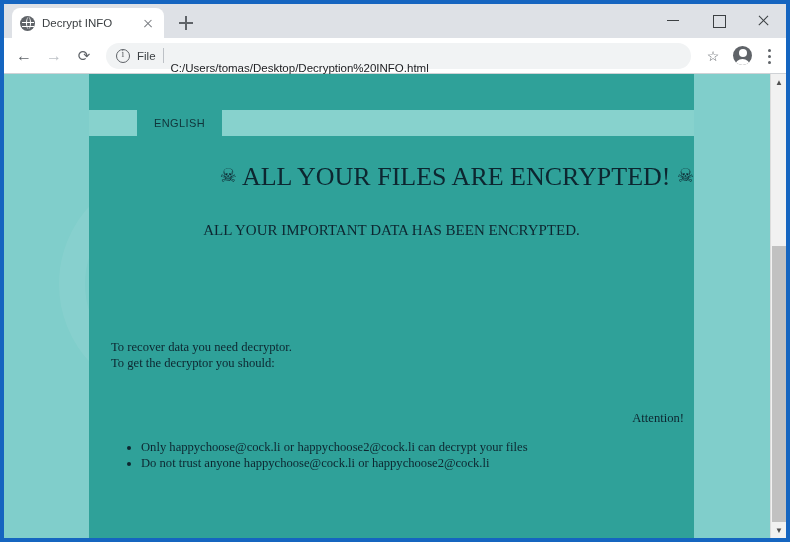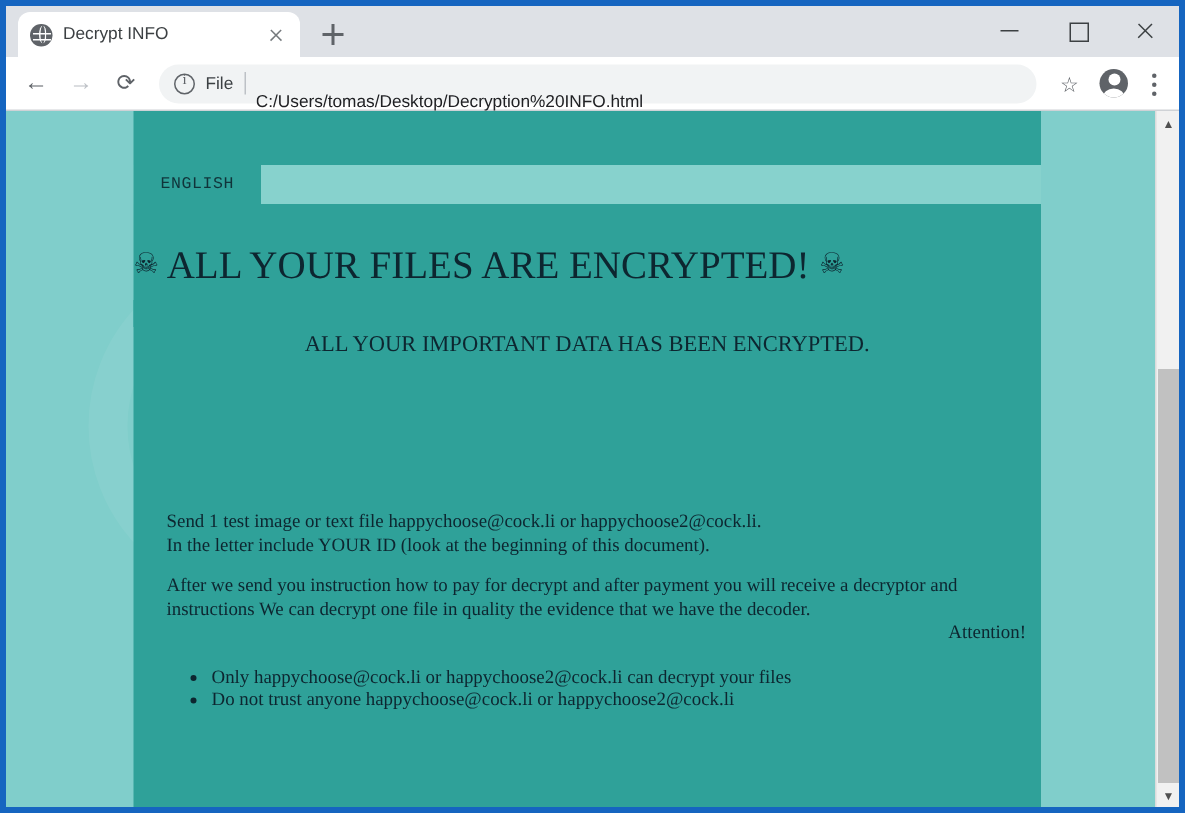--- a/index.html
+++ b/index.html
@@ -26,21 +26,21 @@
   
   .tabstrip {
     height: 34px;
     background: #dee1e6;
     display: flex;
     align-items: flex-end;
     position: relative;
     padding-left: 8px;
   }
   .tab {
-    width: 188px; height: 30px;
+    width: 152px; height: 30px;
     background: #ffffff;
     border-radius: 8px 8px 0 0;
     display: flex;
     align-items: center;
     padding: 0 8px;
     gap: 7px;
     position: relative;
   }
   .tab-favicon {
     width: 15px; height: 15px;
@@ -322,32 +322,33 @@
     position: relative;
     display: flex;
     align-items: stretch;
   }
   .lang-tab {
     width: 85px;
     background: #2fa199;
     display: flex;
     align-items: center;
     justify-content: center;
-    font-family: Liberation Mono, monospace;
+    font-family: Liberation Sans, sans-serif;
     font-size: 11px;
     color: #10343a;
     letter-spacing: .4px;
+    margin-left: 48px;
   }
 
   .title-band {
     height: 84px;
     background: #2fa199;
     display: flex;
     align-items: center;
-    justify-content: flex-start;
+    justify-content: flex-end;
     border-bottom: 2px solid #bfe4e1;
   }
   .title-band .title-text {
     font-family: "Liberation Serif", serif;
     font-size: 26px;
     color: #0d2630;
     white-space: nowrap;
   }
   .skull { font-size: 19px; vertical-align: 3px; }
 
@@ -491,26 +492,25 @@
           <span class="skull">☠</span>
         </div>
       </div>
 
       <div class="body-panel">
 
         <div class="subtitle">ALL YOUR IMPORTANT DATA HAS BEEN ENCRYPTED.</div>
 
         <div class="body-text">
           <p>
-            <span>Send  1 test image or text file happychoose@cock.li or happychoose2@cock.li.</span><br>
-            <span>In the letter include YOUR ID (look at the beginning of this document).</span>
+            <span>To recover data you need decryptor.</span><br>
+            <span>To get the decryptor you should:</span>
           </p>
-          <p class="tight">
-            <span>After we send you instruction how to pay for decrypt and after payment you will receive a decryptor and</span><br>
-            <span>instructions We can decrypt one file in quality the evidence that we have the decoder.</span>
+          <p>
+            <br>
           </p>
           <p class="center-line">Attention!</p>
 
           <ul class="bullets">
             <li>Only happychoose@cock.li or happychoose2@cock.li can decrypt your files</li>
             <li>Do not trust anyone happychoose@cock.li or happychoose2@cock.li</li>
 
           </ul>
         </div>
 

